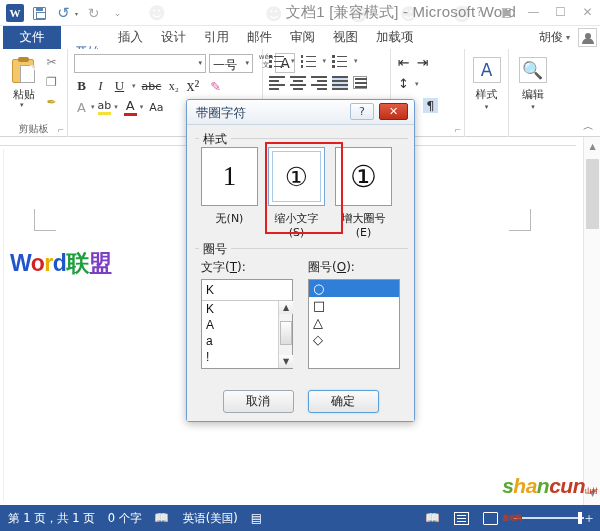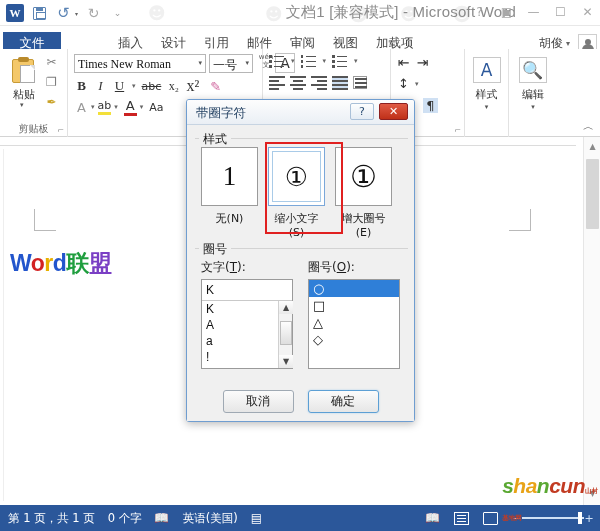--- a/index.html
+++ b/index.html
@@ -53,21 +53,21 @@
     letter-spacing: .2px;
   }
   .win-btns { position: absolute; right: 4px; top: 2px; display: flex; align-items: center; gap: 10px; }
   .win-btn { font-size: 12px; color: #a8a8a8; width: 17px; text-align:center; line-height: 20px; }
 
   
   .ghost { position: absolute; color: #f0f0f0; font-size: 17px; pointer-events: none; user-select: none; }
 
   
   .tabsrow {
-    position: absolute; left: 0; top: 32px;
+    position: absolute; left: 0; top: 26px;
     width: 600px; height: 23px;
     background: #ffffff;
   }
   .tab-file {
     position: absolute; left: 3px; top: 0;
     width: 58px; height: 23px;
     background: #2b579a; color: #fff;
     font-size: 12.5px;
     display: flex; align-items: center; justify-content: center;
   }
@@ -350,21 +350,20 @@
         <div class="mini-ic">✂</div>
         <div class="mini-ic">❐</div>
         <div class="mini-ic" style="color:#c9a227;">✒</div>
       </div>
       <div class="rglabel">剪贴板</div>
       <div class="dlg-launcher">⌐</div>
     </div>
 
     <div class="rgroup g-font">
       <div class="fontname">
-        <span>Times New Roman</span>
         <span class="fn-caret">▾</span>
       </div>
       <div class="fontsize">
         <span>一号</span>
         <span class="fn-caret">▾</span>
       </div>
       <div class="wenzi">
         <div>wén</div>
         <div>文</div>
       </div>

